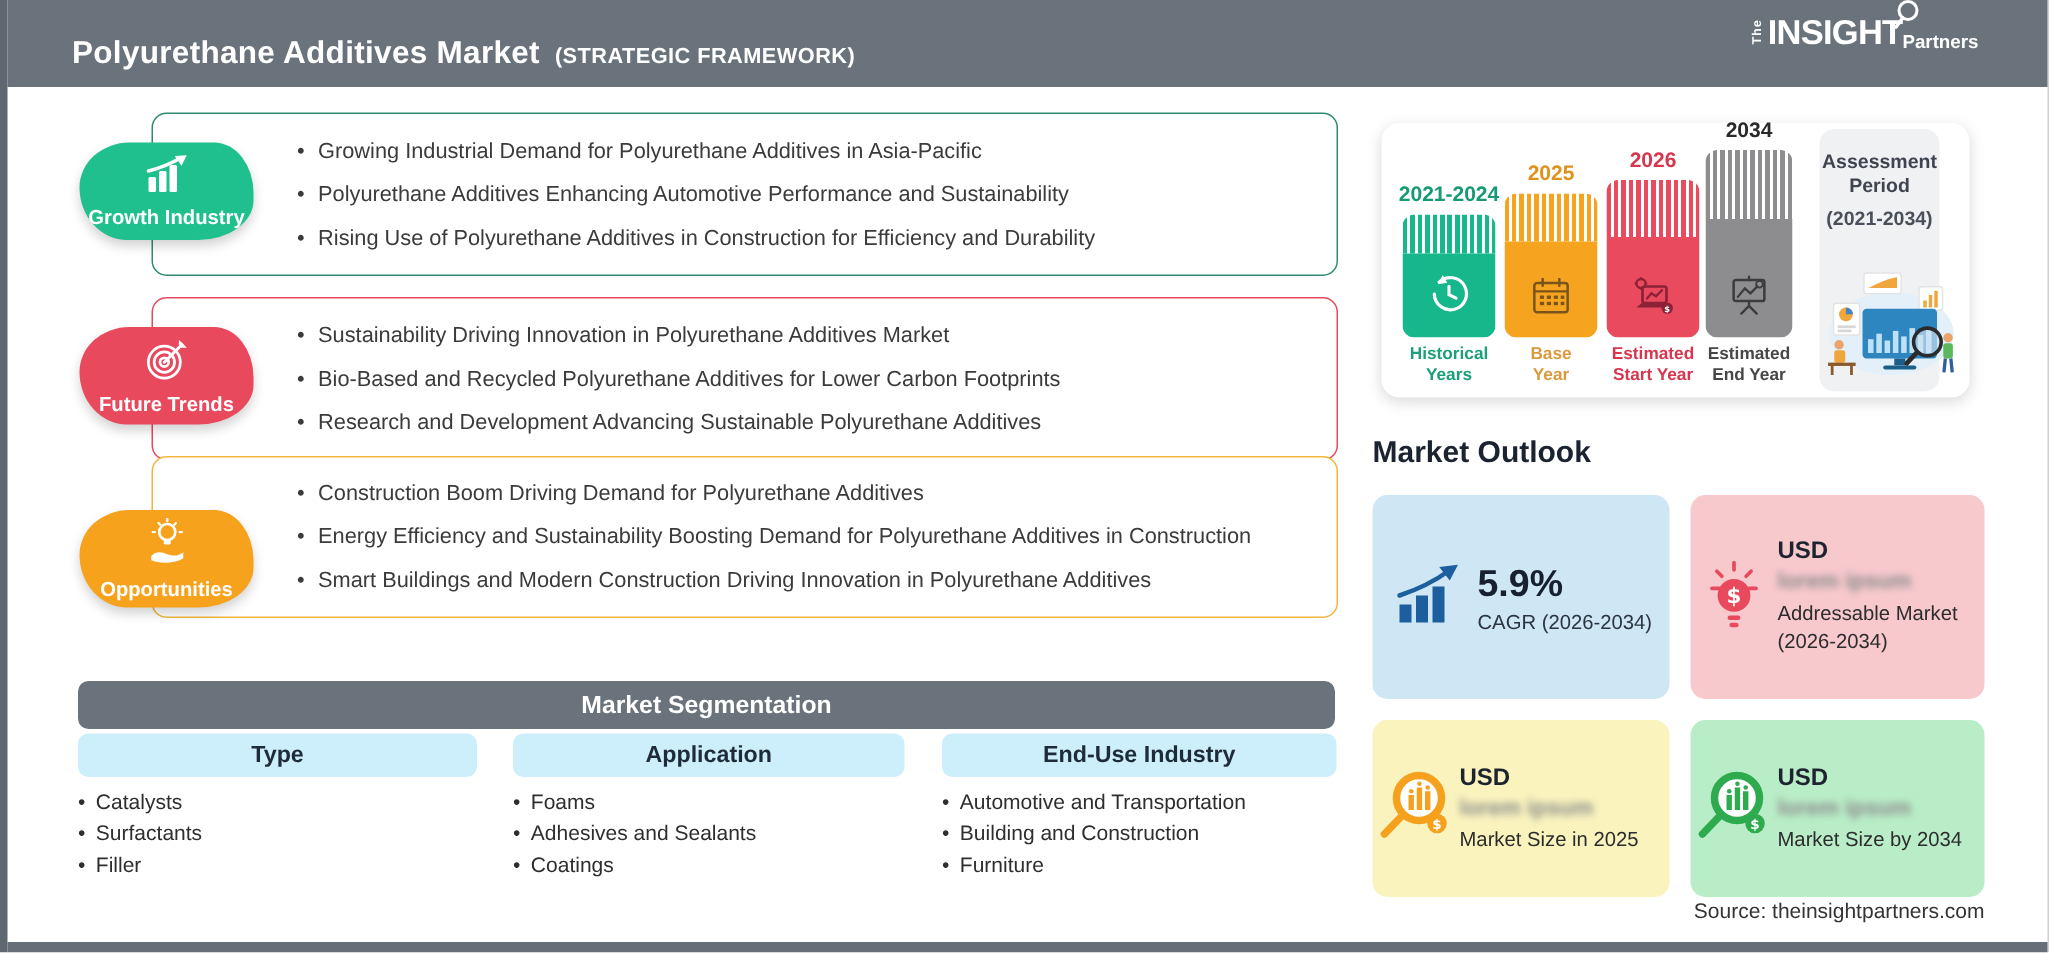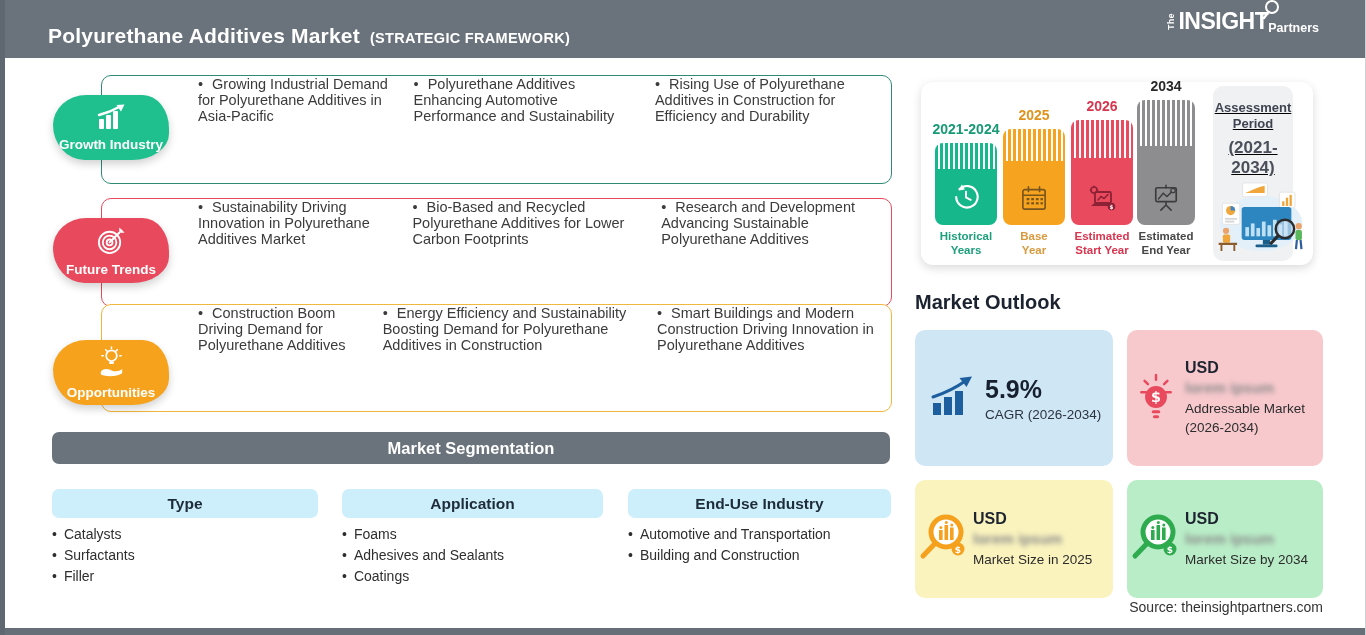--- a/index.html
+++ b/index.html
@@ -17,31 +17,31 @@
   .logo-name{font-size:23px;font-weight:700;letter-spacing:-.5px;}
   .logo-lens{position:absolute;right:-14px;top:-9px;}
   .logo-partners{font-size:12.5px;font-weight:700;margin-top:-5px;margin-right:-8px;}
   
   .footer{position:absolute;left:0;right:0;bottom:0;height:7px;background:#666f77;}
   
   .driver-box{position:absolute;left:96px;width:789px;border:1.5px solid;border-radius:10px;background:#fff;}
   .box-0{top:75px;height:107px;border-color:#2f8a74;}
   .box-1{top:198px;height:107px;border-color:#e8495c;}
   .box-2{top:304px;height:106px;border-color:#f2b63c;}
-  .driver-box ul{position:absolute;left:96px;top:0;height:100%;margin:0;padding:0;display:flex;flex-direction:row;justify-content:center;gap:13px;}
+  .driver-box ul{position:absolute;left:96px;top:0;height:100%;margin:0;padding:0;display:flex;flex-direction:column;justify-content:center;gap:13px;}
   .driver-box li{list-style:none;font-size:14.5px;color:#3b3b3b;}
   .driver-box li::before{content:"•";margin-right:9px;color:#3b3b3b;}
   .badge{position:absolute;left:48px;width:116px;height:65px;display:flex;flex-direction:column;align-items:center;justify-content:center;gap:2px;
          border-radius:38px 30px 42px 36px / 34px 38px 30px 40px;box-shadow:0 4px 8px rgba(0,0,0,.18);z-index:2;}
   .badge-0{top:95px;background:#1fc08e;}
   .badge-1{top:218px;background:#e8495c;}
   .badge-2{top:340px;background:#f6a21d;}
   .badge-label{color:#fff;font-size:13.5px;font-weight:700;}
   
-  .seg-bar{position:absolute;left:47px;top:432px;width:838px;height:32px;background:#6a737b;border-radius:7px;
+  .seg-bar{position:absolute;left:47px;top:454px;width:838px;height:32px;background:#6a737b;border-radius:7px;
            display:flex;align-items:center;justify-content:center;color:#fff;font-size:16.5px;font-weight:700;}
   .seg-head{position:absolute;top:489px;height:29px;background:#cdeefb;border-radius:7px;display:flex;align-items:center;justify-content:center;
             font-size:15.5px;font-weight:700;color:#1d2c38;}
   .seg-head-0{left:47px;width:266px;}
   .seg-head-1{left:337px;width:261px;}
   .seg-head-2{left:623px;width:263px;}
   .seg-list{position:absolute;top:524px;margin:0;padding:0;}
   .seg-list-0{left:47px;}
   .seg-list-1{left:337px;}
   .seg-list-2{left:623px;}
@@ -66,23 +66,23 @@
   .tl-year{position:absolute;width:96px;text-align:center;font-weight:700;font-size:14px;}
   .year-0{left:-3px;top:39px;color:#169a76;}
   .year-1{left:65px;top:25px;color:#e0931c;}
   .year-2{left:133px;top:16px;color:#d8354f;}
   .year-3{left:197px;top:-4px;color:#2a2a2a;}
   .tl-label{position:absolute;top:148px;width:78px;text-align:center;font-size:11.5px;font-weight:700;line-height:13.5px;}
   .lbl-0{left:6px;color:#1d9f7c;}
   .lbl-1{left:74px;color:#d99a3f;}
   .lbl-2{left:142px;color:#d8354f;}
   .lbl-3{left:206px;color:#474747;}
-  .assess{position:absolute;left:292px;top:4px;width:80px;height:175px;background:#f0f1f3;border-radius:10px;text-align:center;text-decoration:underline;}
+  .assess{position:absolute;left:292px;top:4px;width:80px;height:175px;background:#f0f1f3;border-radius:10px;text-align:center;}
   .assess-title{margin-top:14px;font-size:13px;font-weight:700;color:#3f4450;line-height:16px;}
-  .assess-range{margin-top:6px;font-size:17px;font-weight:600;color:#4a4f5a;}
+  .assess-range{margin-top:6px;font-size:13px;font-weight:600;color:#4a4f5a;}
   .assess-art{position:absolute;left:2px;bottom:2px;}
   
   .mo-title{position:absolute;left:910px;top:291px;font-size:20px;font-weight:700;color:#1c2330;}
   .mo-card{position:absolute;border-radius:10px;display:flex;align-items:center;}
   .card-0{left:910px;top:330px;width:198px;height:136px;background:#cfe6f4;padding-left:14px;box-sizing:border-box;gap:8px;}
   .card-1{left:1122px;top:330px;width:196px;height:136px;background:#f7c9cd;}
   .card-2{left:910px;top:480px;width:198px;height:118px;background:#faf3be;}
   .card-3{left:1122px;top:480px;width:196px;height:118px;background:#b9edc7;}
   .mo-value{font-size:25px;font-weight:700;color:#16202e;}
   .mo-cagr-label{font-size:13.5px;color:#2b3440;margin-top:3px;}
@@ -198,20 +198,21 @@
     <li>Coatings</li>
   </ul>
   <ul class="seg-list seg-list-0">
     <li>Catalysts</li>
     <li>Surfactants</li>
     <li>Filler</li>
   </ul>
   <ul class="seg-list seg-list-2">
     <li>Automotive and Transportation</li>
     <li>Building and Construction</li>
+    <li>Furniture</li>
   </ul>
 
   <div class="tl-card">
 
     <div class="tl-year year-0">2021-2024</div>
     <div class="tl-year year-1">2025</div>
     <div class="tl-year year-2">2026</div>
     <div class="tl-year year-3">2034</div>
 
     <div class="tl-bar bar-pos-0">

